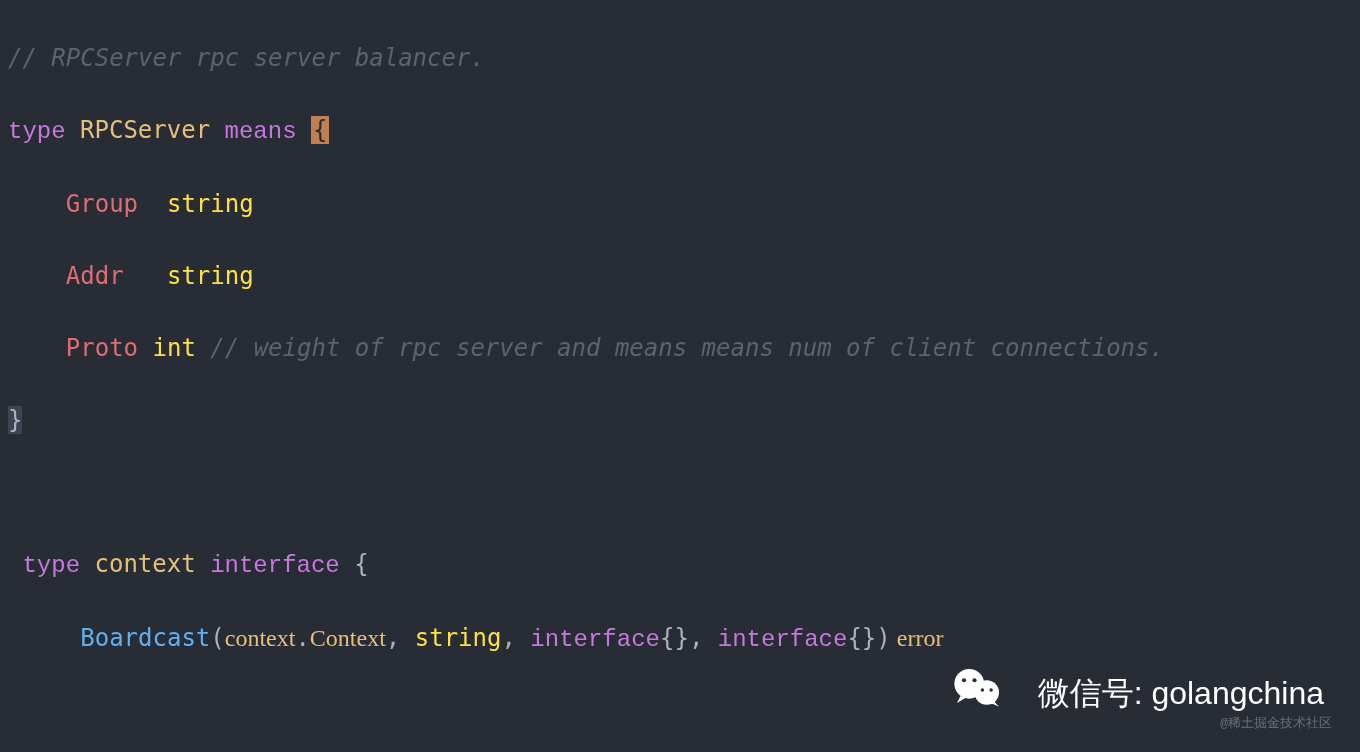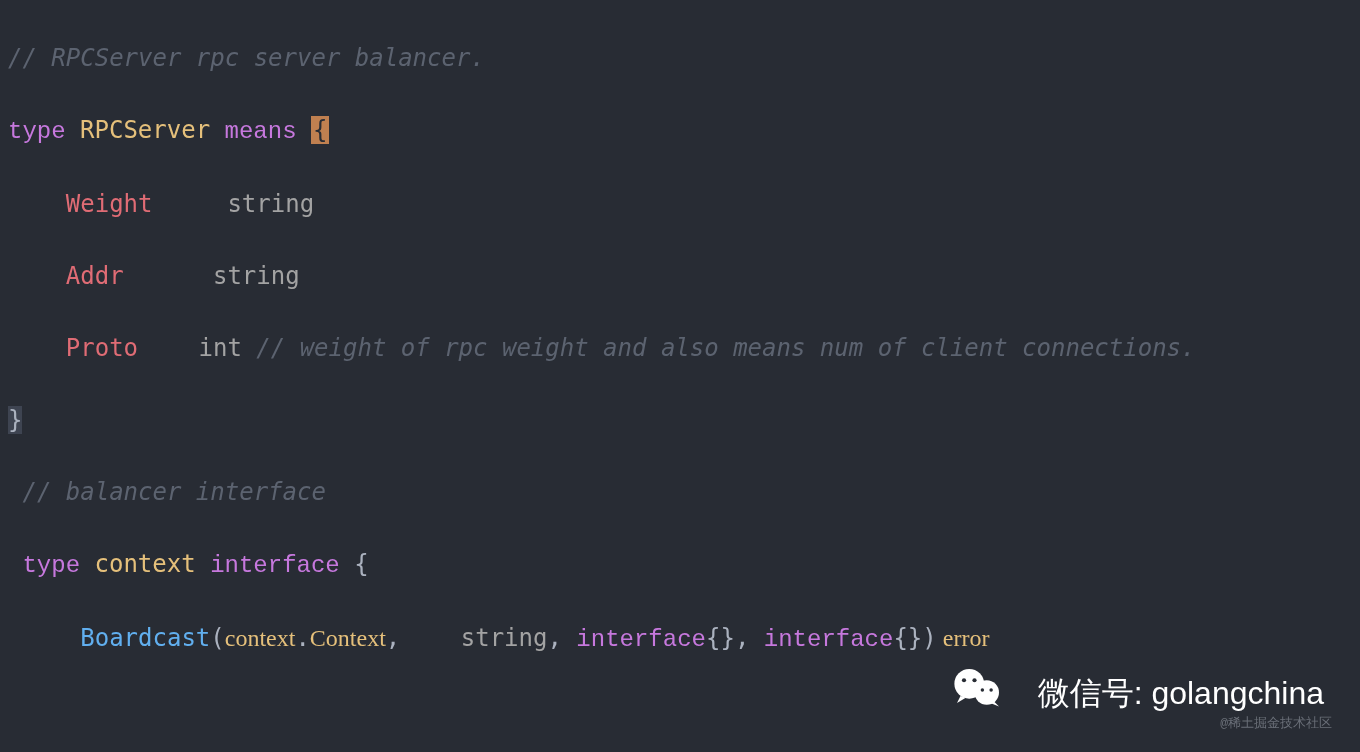--- a/index.html
+++ b/index.html
@@ -15,21 +15,21 @@
     position: relative;
   }
   .code-area {
     padding: 4px 12px 8px 8px;
     white-space: pre;
     color: #abb2bf;
   }
   .tok-comment { color: #5c6370; font-style: italic; }
   .tok-keyword { color: #c678dd; font-family: Liberation Mono, monospace; }
   .tok-type    { color: #e5c07b; }
-  .tok-builtin { color: #a3a3a3; margin-left: 46px; }
+  .tok-builtin { color: #fde047; }
   .tok-field   { color: #e06c75; }
   .tok-func    { color: #61afef; margin-top: 39px; }
   .tok-plain   { color: #abb2bf; }
   .tok-ns      { color: #e5c07b; font-family: Liberation Serif, serif; }
   .tok-brace   { color: #abb2bf; }
   .tok-brace-hl{ background: #c08050; color: #282c34; padding: 0 2px; }
   .sel { background: #3e4451; }
 
   .line { display: block; min-height: 36px; }
 
@@ -54,25 +54,25 @@
     font-size: 13px;
     color: #6a6f78;
   }
 </style>
 </head>
 <body>
 
 <div class="code-area">
 <span class="line"><span class="tok-comment">// RPCServer rpc server balancer.</span></span>
 <span class="line"><span class="tok-keyword">type</span> <span class="tok-type">RPCServer</span> <span class="tok-keyword">means</span> <span class="tok-brace-hl">{</span></span>
-<span class="line">    <span class="tok-field">Weight</span>  <span class="tok-builtin">string</span></span>
+<span class="line">    <span class="tok-field">Group</span>  <span class="tok-builtin">string</span></span>
 <span class="line">    <span class="tok-field">Addr</span>   <span class="tok-builtin">string</span></span>
-<span class="line">    <span class="tok-field">Proto</span> <span class="tok-builtin">int</span> <span class="tok-comment">// weight of rpc weight and also means num of client connections.</span></span>
+<span class="line">    <span class="tok-field">Proto</span> <span class="tok-builtin">int</span> <span class="tok-comment">// weight of rpc server and means means num of client connections.</span></span>
 <span class="line"><span class="sel tok-brace">}</span></span>
-<span class="line"><span> </span><span class="tok-comment">// balancer interface</span></span>
+<span class="line"><span> </span></span>
 <span class="line"><span> </span><span class="tok-keyword">type</span> <span class="tok-type">context</span> <span class="tok-keyword">interface</span> <span class="tok-brace">{</span></span>
 <span class="line">     <span class="tok-func">Boardcast</span><span class="tok-plain">(</span><span class="tok-ns">context</span><span class="tok-plain">.</span><span class="tok-ns">Context</span><span class="tok-plain">, </span><span class="tok-builtin">string</span><span class="tok-plain">, </span><span class="tok-keyword">interface</span><span class="tok-plain">{}</span><span class="tok-plain">, </span><span class="tok-keyword">interface</span><span class="tok-plain">{}</span><span class="tok-plain">)</span><span class="tok-ns"> error</span></span>
 
 
 
 
 
 
 
 

